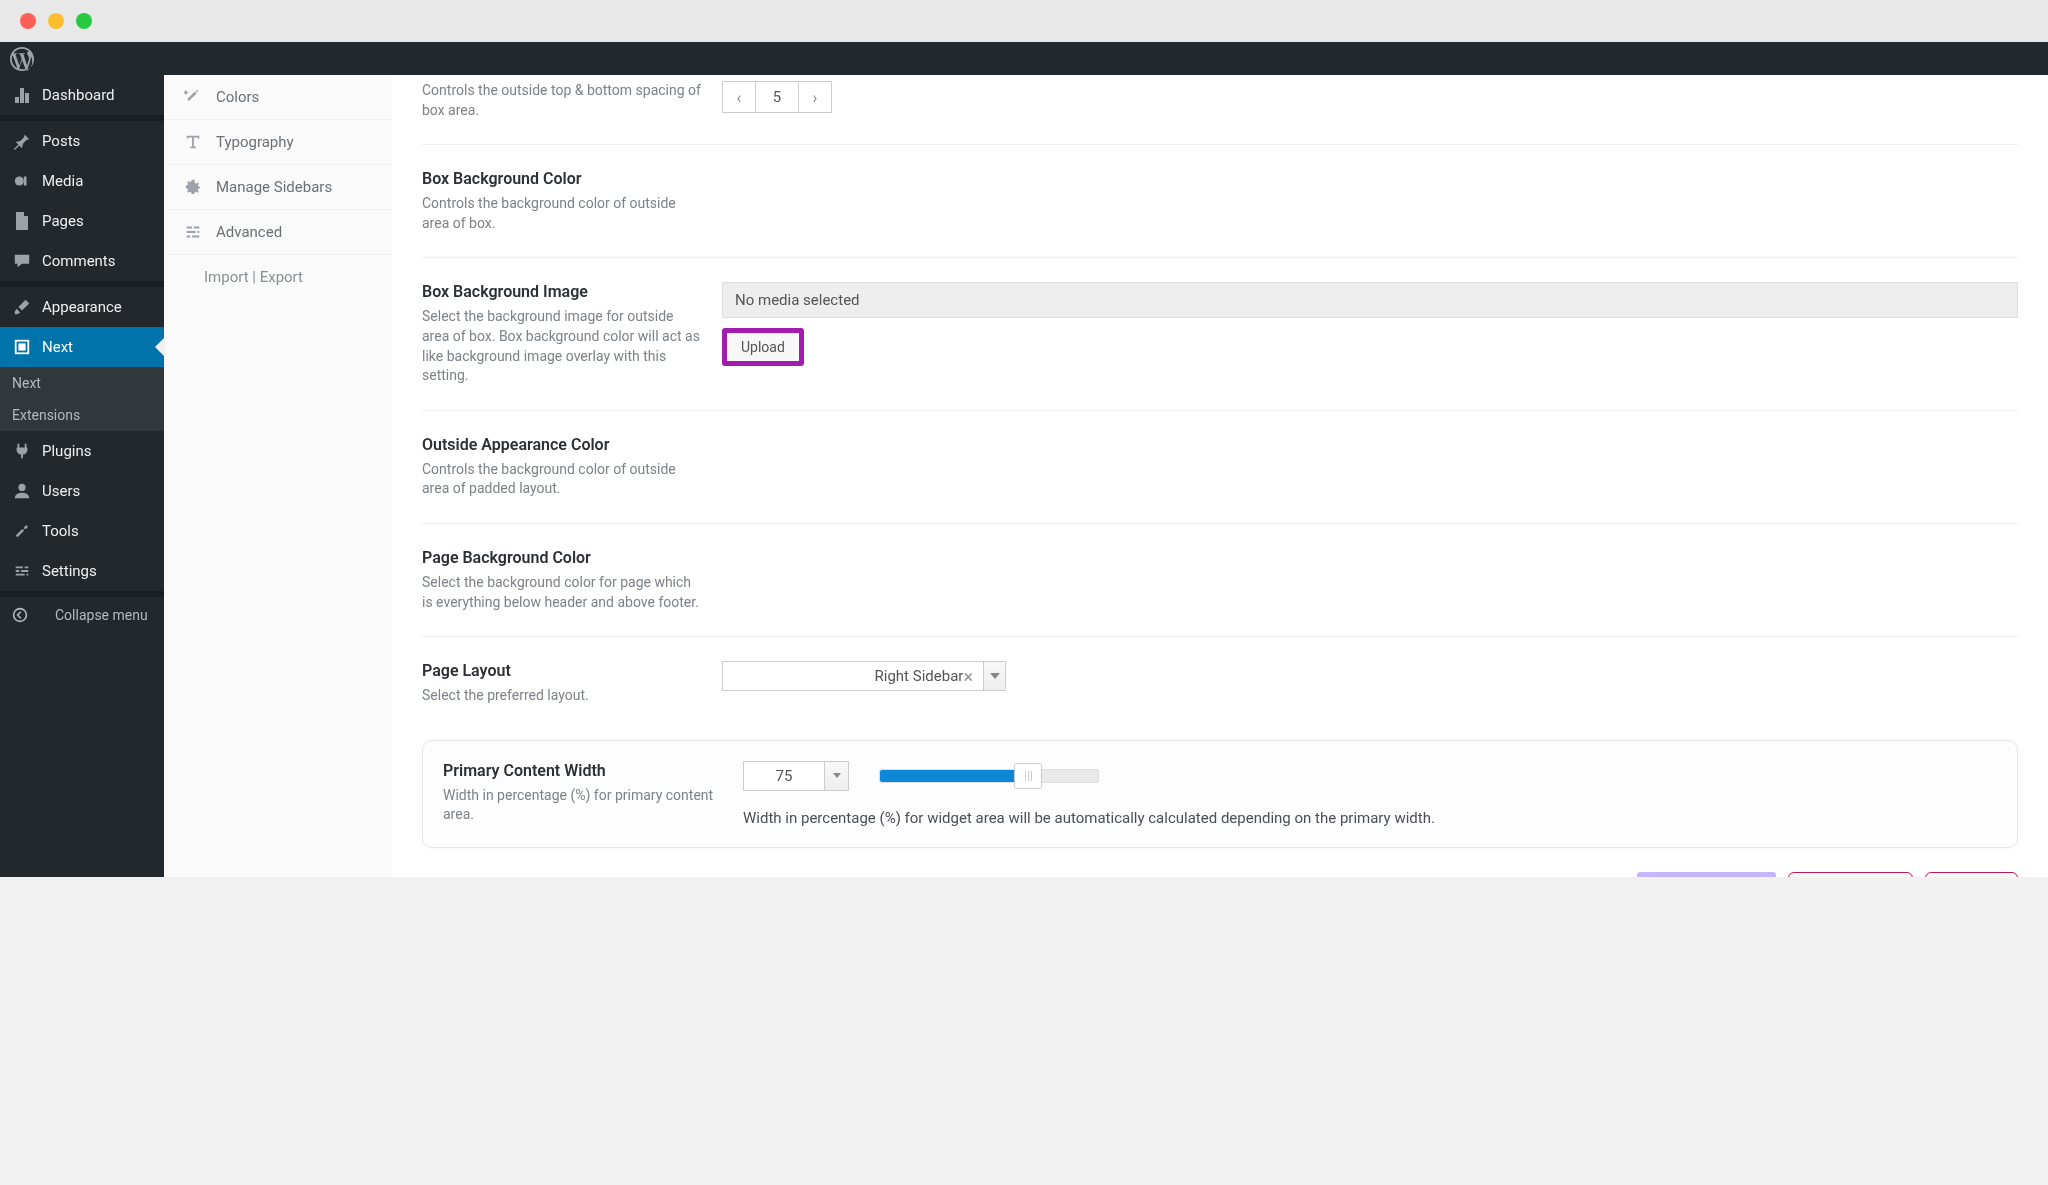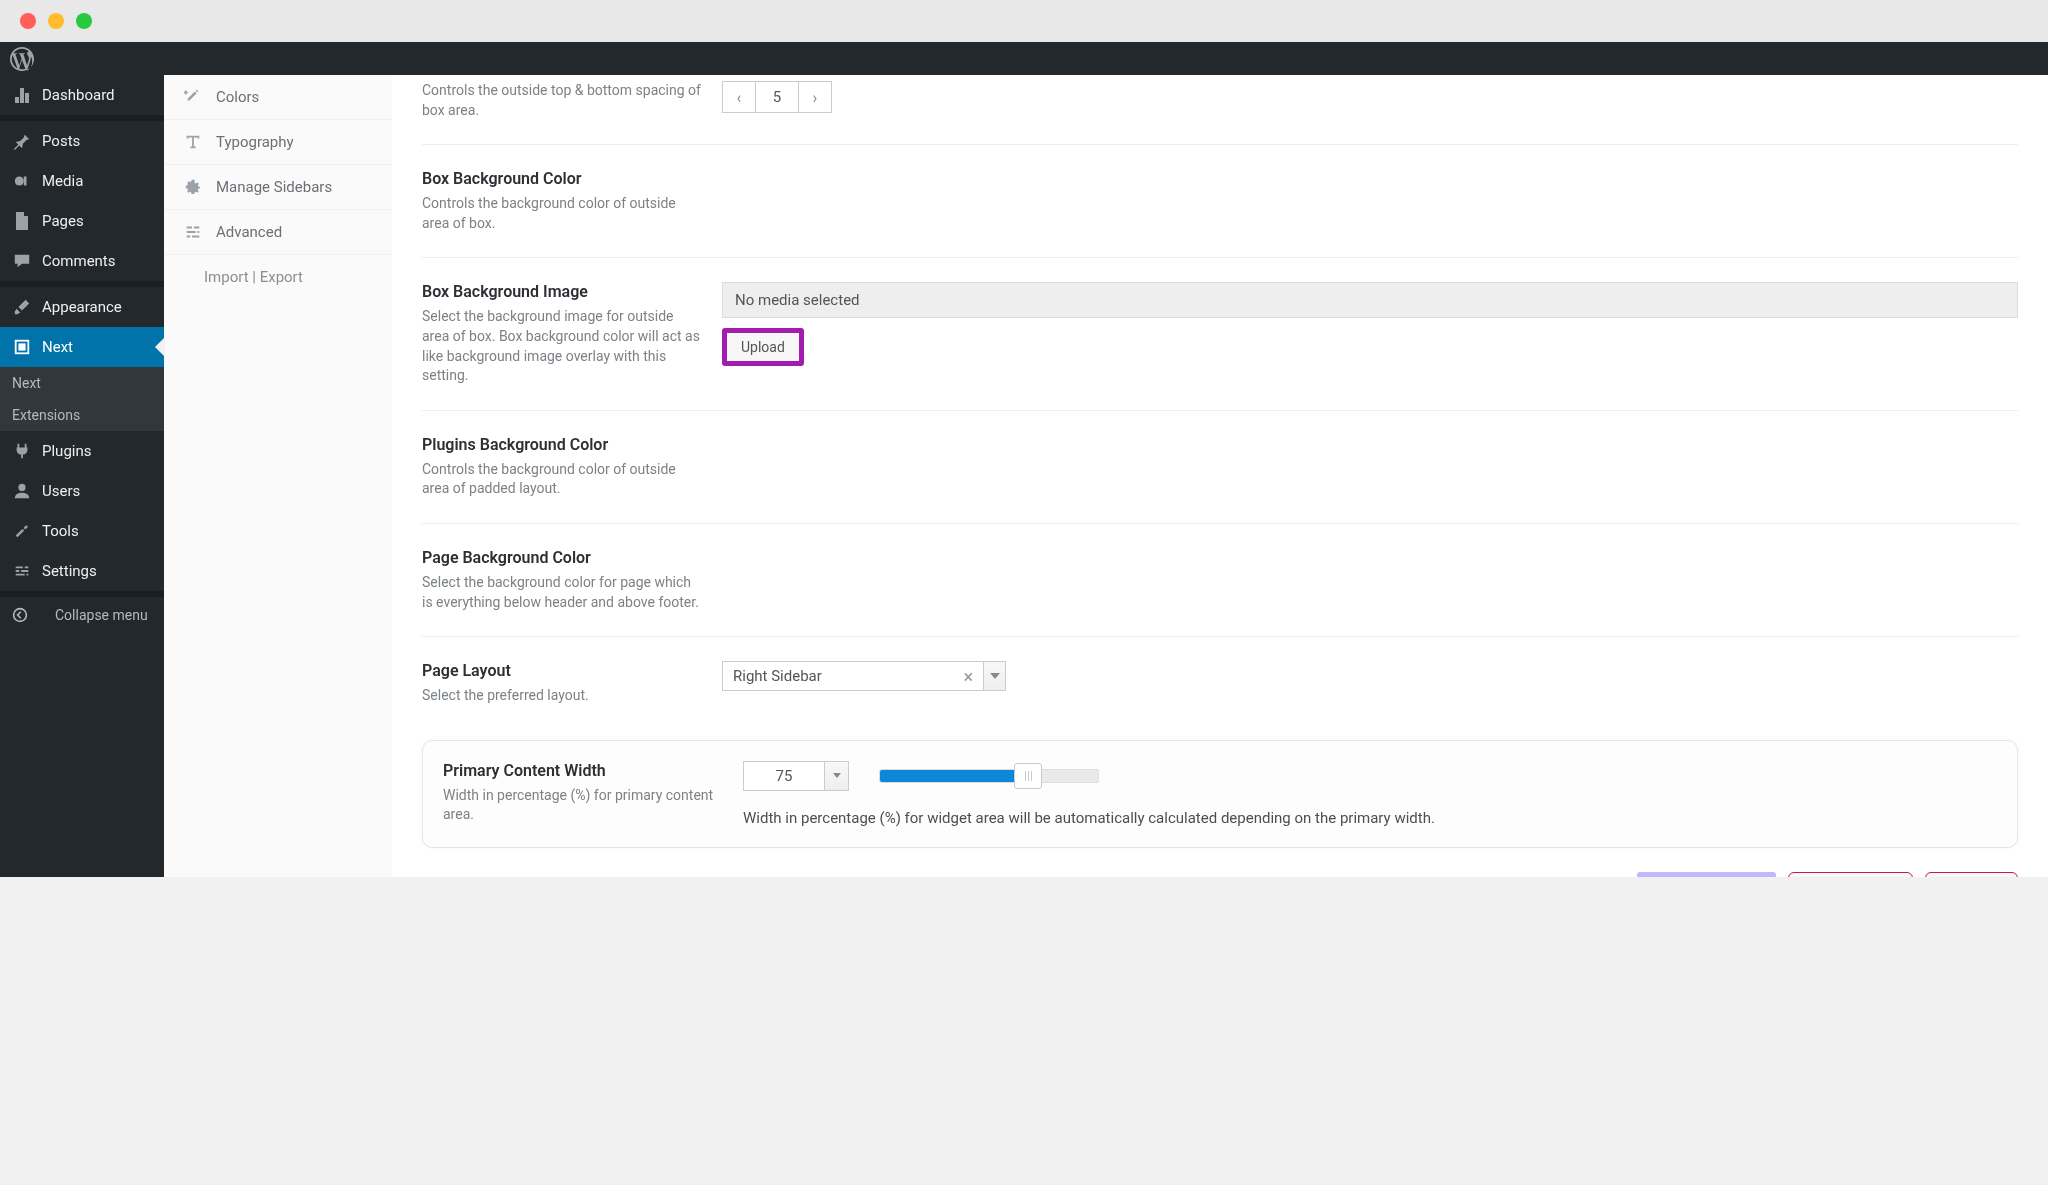--- a/index.html
+++ b/index.html
@@ -45,21 +45,21 @@
 
 .spinner { display: inline-flex; border: 1px solid #ccc; height: 32px; }
 .spinner .btn { width: 32px; display: flex; align-items: center; justify-content: center; cursor: pointer; color: #888; font-size: 16px; user-select: none; background: #fff; }
 .spinner .val { width: 44px; display: flex; align-items: center; justify-content: center; border-left: 1px solid #ccc; border-right: 1px solid #ccc; font-size: 15px; color: #555; background: #fff; }
 
 .media-box { display: flex; flex-direction: column; gap: 10px; width: 100%; }
 .media-display { width: 100%; background: #eeeeee; border: 1px solid #ddd; padding: 8px 12px; font-size: 15px; color: #555; }
 .btn-secondary { background: #f7f7f7; border: 5px solid #a21caf; color: #555; padding: 6px 14px; font-size: 14px; cursor: pointer; border-radius: 3px; align-self: flex-start; }
 
 .select-wrap { display: inline-flex; }
-.select-box { width: 262px; height: 30px; border: 1px solid #ccc; background: #fff; display: flex; align-items: center; padding: 8px 10px; font-size: 15px; color: #555; justify-content: space-between; }
+.select-box { width: 262px; height: 30px; border: 1px solid #ccc; background: #fff; display: flex; align-items: center; padding: 8px 10px; font-size: 15px; color: #555; justify-content: flex-end; }
 .select-clear { color: #999; cursor: pointer; font-size: 18px; }
 .select-caret { width: 22px; height: 30px; border: 1px solid #ccc; border-left: none; background: linear-gradient(#f8f8f8,#eee); display: flex; align-items: center; justify-content: center; cursor: pointer; }
 
 .highlight-row { background: #fdfdfd; border: 1px solid #e5e5e5; border-radius: 10px; padding: 20px; margin-top: 10px; box-shadow: 0 0 6px rgba(0,0,0,0.03); }
 .highlight-row .setting-row { border: none; padding: 0; }
 
 .num-input { display: inline-flex; border: 1px solid #ccc; height: 30px; }
 .num-input input { width: 80px; border: none; text-align: center; font-size: 15px; color: #555; outline: none; }
 .num-input .caret-box { width: 24px; border-left: 1px solid #ccc; background: linear-gradient(#f8f8f8,#eee); display: flex; align-items: center; justify-content: center; cursor: pointer; }
 
@@ -281,21 +281,21 @@
         <div class="setting-control">
           <div class="media-box">
             <div class="media-display">No media selected</div>
             <button class="btn-secondary">Upload</button>
           </div>
         </div>
       </div>
 
       <div class="setting-row">
         <div class="setting-label">
-          <h3>Plugins Background Color</h3>
+          <h3>Outside Appearance Color</h3>
           <p>Controls the background color of outside area of padded layout.</p>
         </div>
         <div class="setting-control"></div>
       </div>
 
       <div class="setting-row">
         <div class="setting-label">
           <h3>Page Background Color</h3>
           <p>Select the background color for page which is everything below header and above footer.</p>
         </div>

